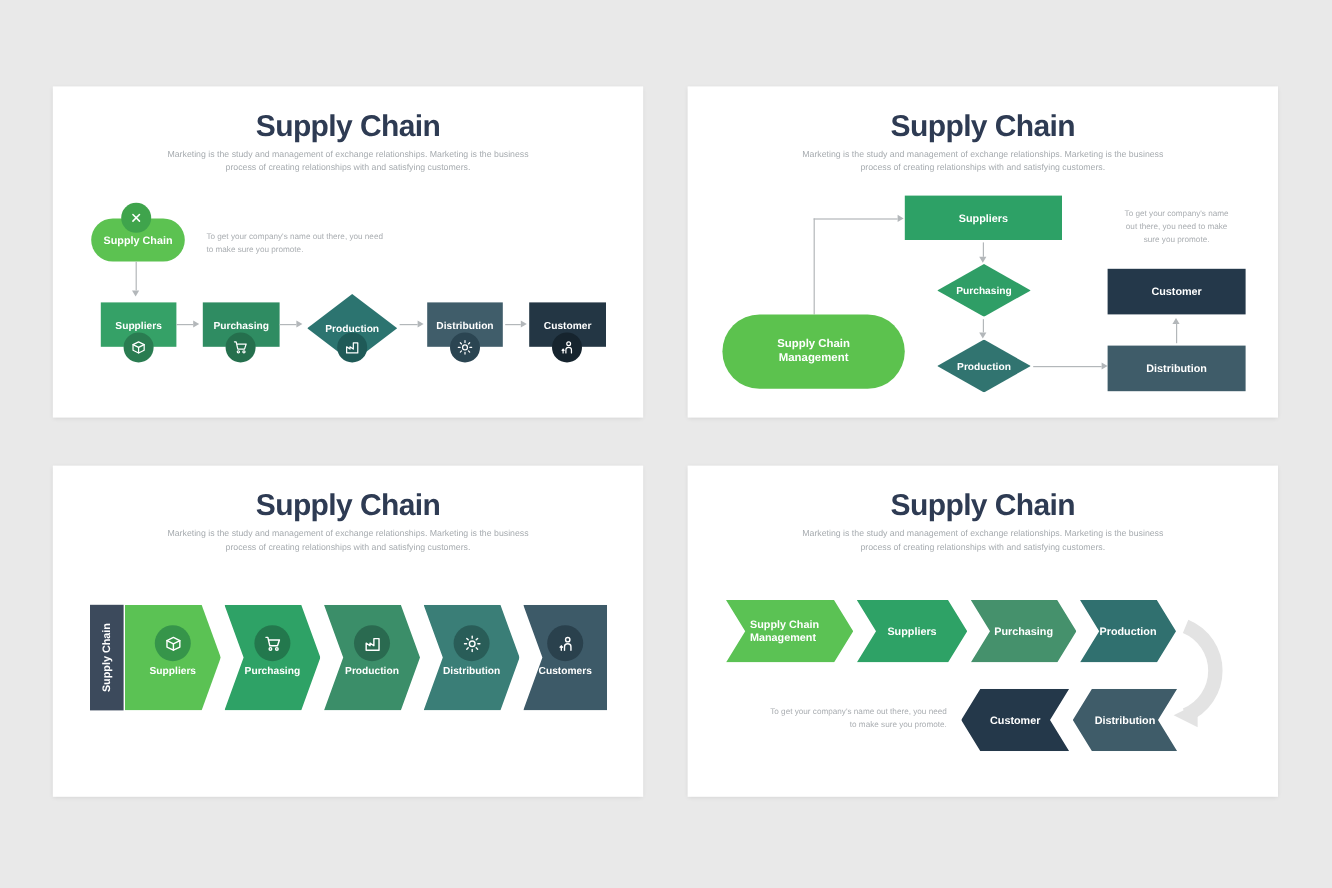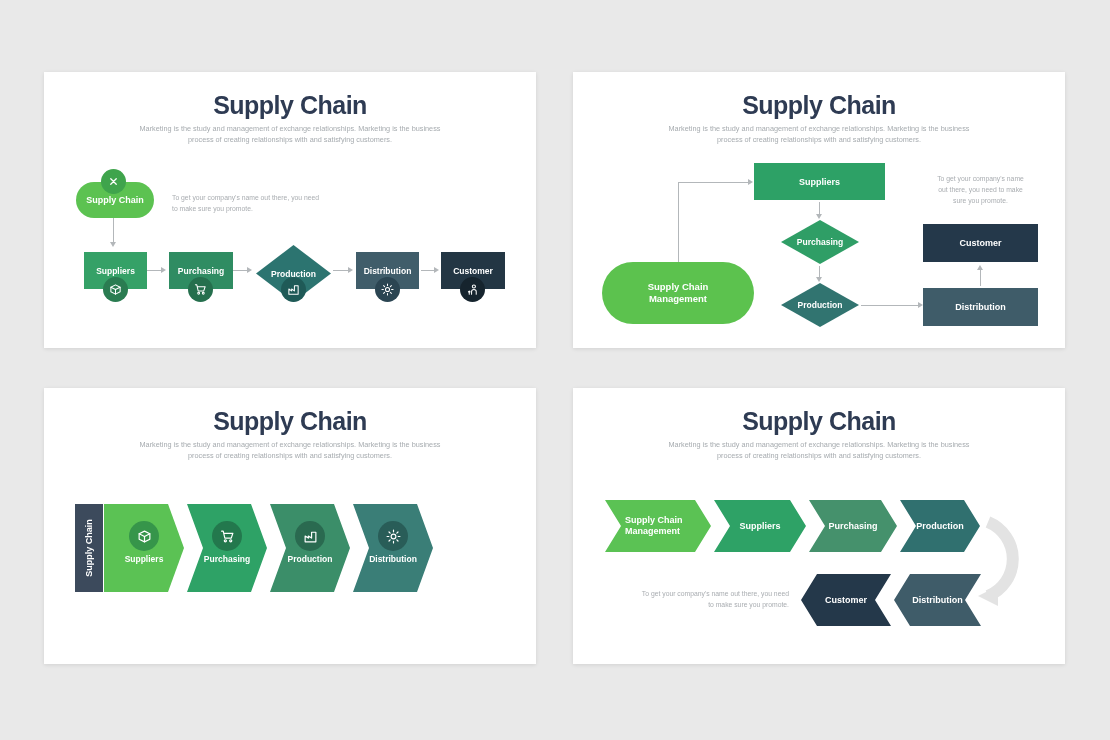--- a/index.html
+++ b/index.html
@@ -230,20 +230,30 @@
   </div>
   <div class="chev" style="left: 309px; top: 116px; width: 80px; height: 88px; background-color: rgb(58, 126, 119);">
     <div class="icircle seg-icircle" style="background-color: rgb(41, 93, 88);">
       <svg width="15" height="15" viewBox="0 0 14 14">
           <circle cx="7" cy="7" r="2.2"></circle>
           <path d="M7 2.6 V1 M7 13 V11.4 M2.6 7 H1 M13 7 H11.4 M3.9 3.9 L2.8 2.8 M10.1 10.1 L11.2 11.2 M10.1 3.9 L11.2 2.8 M3.9 10.1 L2.8 11.2"></path>
         </svg>
     </div>
     <div class="chev-label">Distribution</div>
   </div>
+  <div class="chev-last" style="left: 392px; top: 116px; width: 70px; height: 88px; background-color: rgb(61, 90, 104);">
+    <div class="icircle seg-icircle" style="background-color: rgb(42, 65, 77);">
+      <svg width="15" height="15" viewBox="0 0 14 14">
+          <circle cx="8.5" cy="3.8" r="1.7"></circle>
+          <path d="M6 12 V9.2 C6 7.7 7 7 8.5 7 C10 7 11 7.7 11 9.2 V12"></path>
+          <path d="M3.5 12 V8.6 M2.6 9.6 L3.5 8.6 L4.4 9.6"></path>
+        </svg>
+    </div>
+    <div class="chev-label">Customers</div>
+  </div>
 </div>
 
 <div class="slide" id="slide4">
   <div class="title">Supply Chain</div>
   <div class="subtitle">
     <div>Marketing is the study and management of exchange relationships. Marketing is the business</div>
     <div>process of creating relationships with and satisfying customers.</div>
   </div>
 
   <div class="chev chev-center" style="left: 32px; top: 112px; width: 106px; height: 52px; line-height: 11px; padding: 0px 20px; background-color: rgb(91, 194, 84);">

